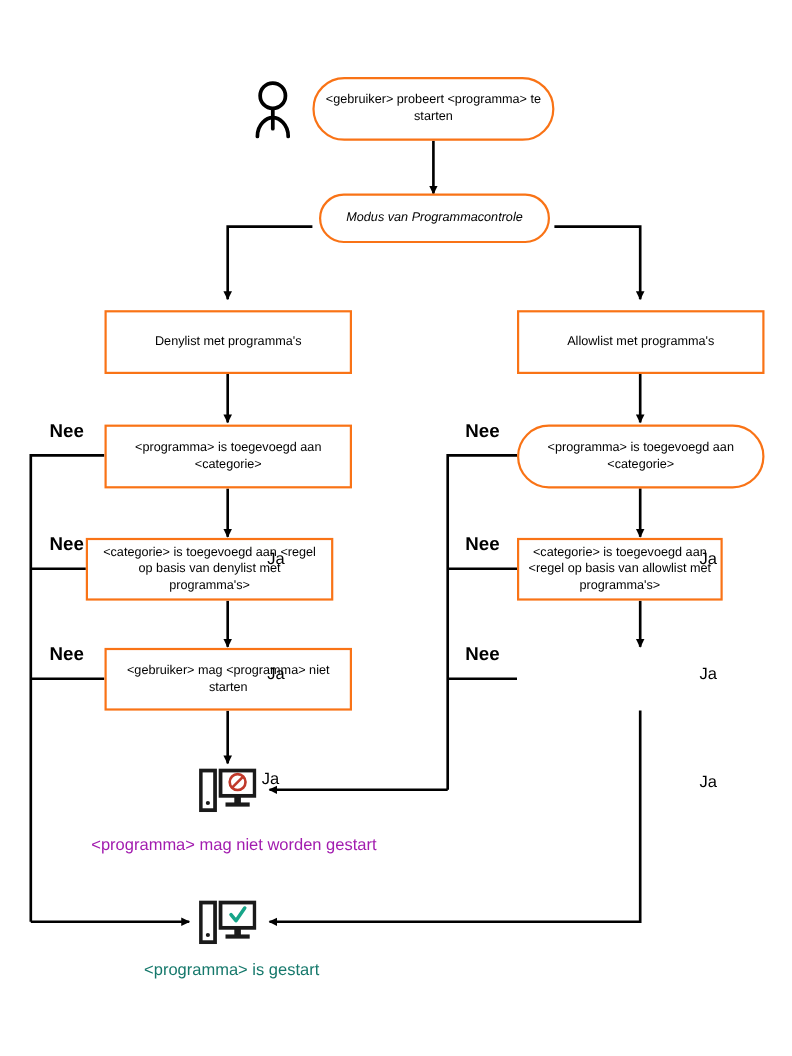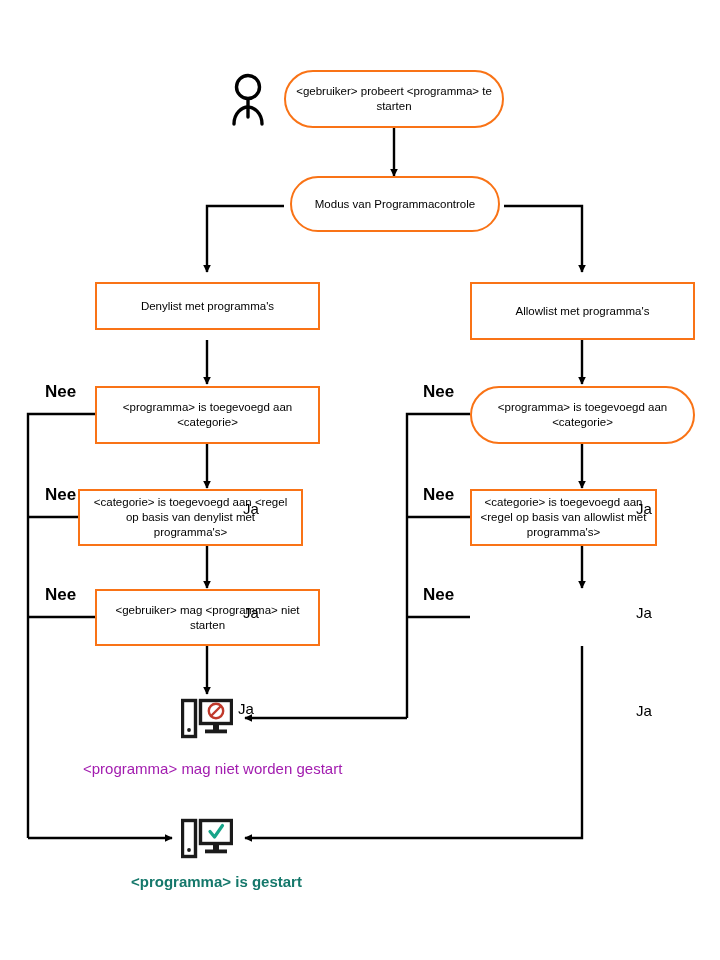--- a/index.html
+++ b/index.html
@@ -123,25 +123,25 @@
         <path d="M26,28 L26,45"></path>
         <path d="M12,52 C12,41 20,35 26,35 C32,35 40,41 40,52"></path>
       </g>
     </svg>
   </div>
 
   <div class="node stadium" style="left:284px; top:70px; width:220px; height:58px; font-size:11.5px;">
     <span class="txt">&lt;gebruiker&gt; probeert &lt;programma&gt; te starten</span>
   </div>
 
-  <div class="node stadium" style="left:290px; top:176px; width:210px; height:56px; font-size:11.5px;">
+  <div class="node stadium" style="left:290px; top:176px; width:210px; height:45px; font-size:11.5px;font-style:italic;">
     <span class="txt">Modus van Programmacontrole</span>
   </div>
 
-  <div class="node rect" style="left:95px; top:282px; width:225px; height:48px; font-size:11.5px;justify-content:flex-end;">
+  <div class="node rect" style="left:95px; top:282px; width:225px; height:58px; font-size:11.5px;justify-content:flex-end;">
     <span class="txt">Denylist met programma's</span>
   </div>
 
   <div class="node rect" style="left:470px; top:282px; width:225px; height:58px; font-size:11.5px;justify-content:center;">
     <span class="txt">Allowlist met programma's</span>
   </div>
 
   <div class="node rect" style="left:95px; top:386px; width:225px; height:58px; font-size:11.5px;">
     <span class="txt">&lt;programma&gt; is toegevoegd aan &lt;categorie&gt;</span>
   </div>
@@ -203,15 +203,15 @@
       <rect x="1.5" y="2.5" width="13" height="36" fill="#ffffff" stroke="#1a1a1a" stroke-width="3.4"></rect>
       <circle cx="8" cy="32" r="1.9" fill="#1a1a1a"></circle>
       <rect x="19.5" y="2.5" width="31" height="23" fill="#ffffff" stroke="#1a1a1a" stroke-width="3.4"></rect>
       <rect x="32" y="26" width="6" height="6" fill="#1a1a1a"></rect>
       <rect x="24" y="31.5" width="22" height="3.8" fill="#1a1a1a"></rect>
 
       <path d="M29,13.5 L33.5,19 L41.5,7.5" fill="none" stroke="#17a589" stroke-width="3.2" stroke-linecap="round" stroke-linejoin="round"></path>
     </svg>
   </div>
 
-  <div class="caption allow" style="left:131px; top:873px;font-weight:bold;">&lt;programma&gt; is gestart</div>
+  <div class="caption allow" style="left:131px; top:873px;">&lt;programma&gt; is gestart</div>
 
 </div>
 
 </body></html>

